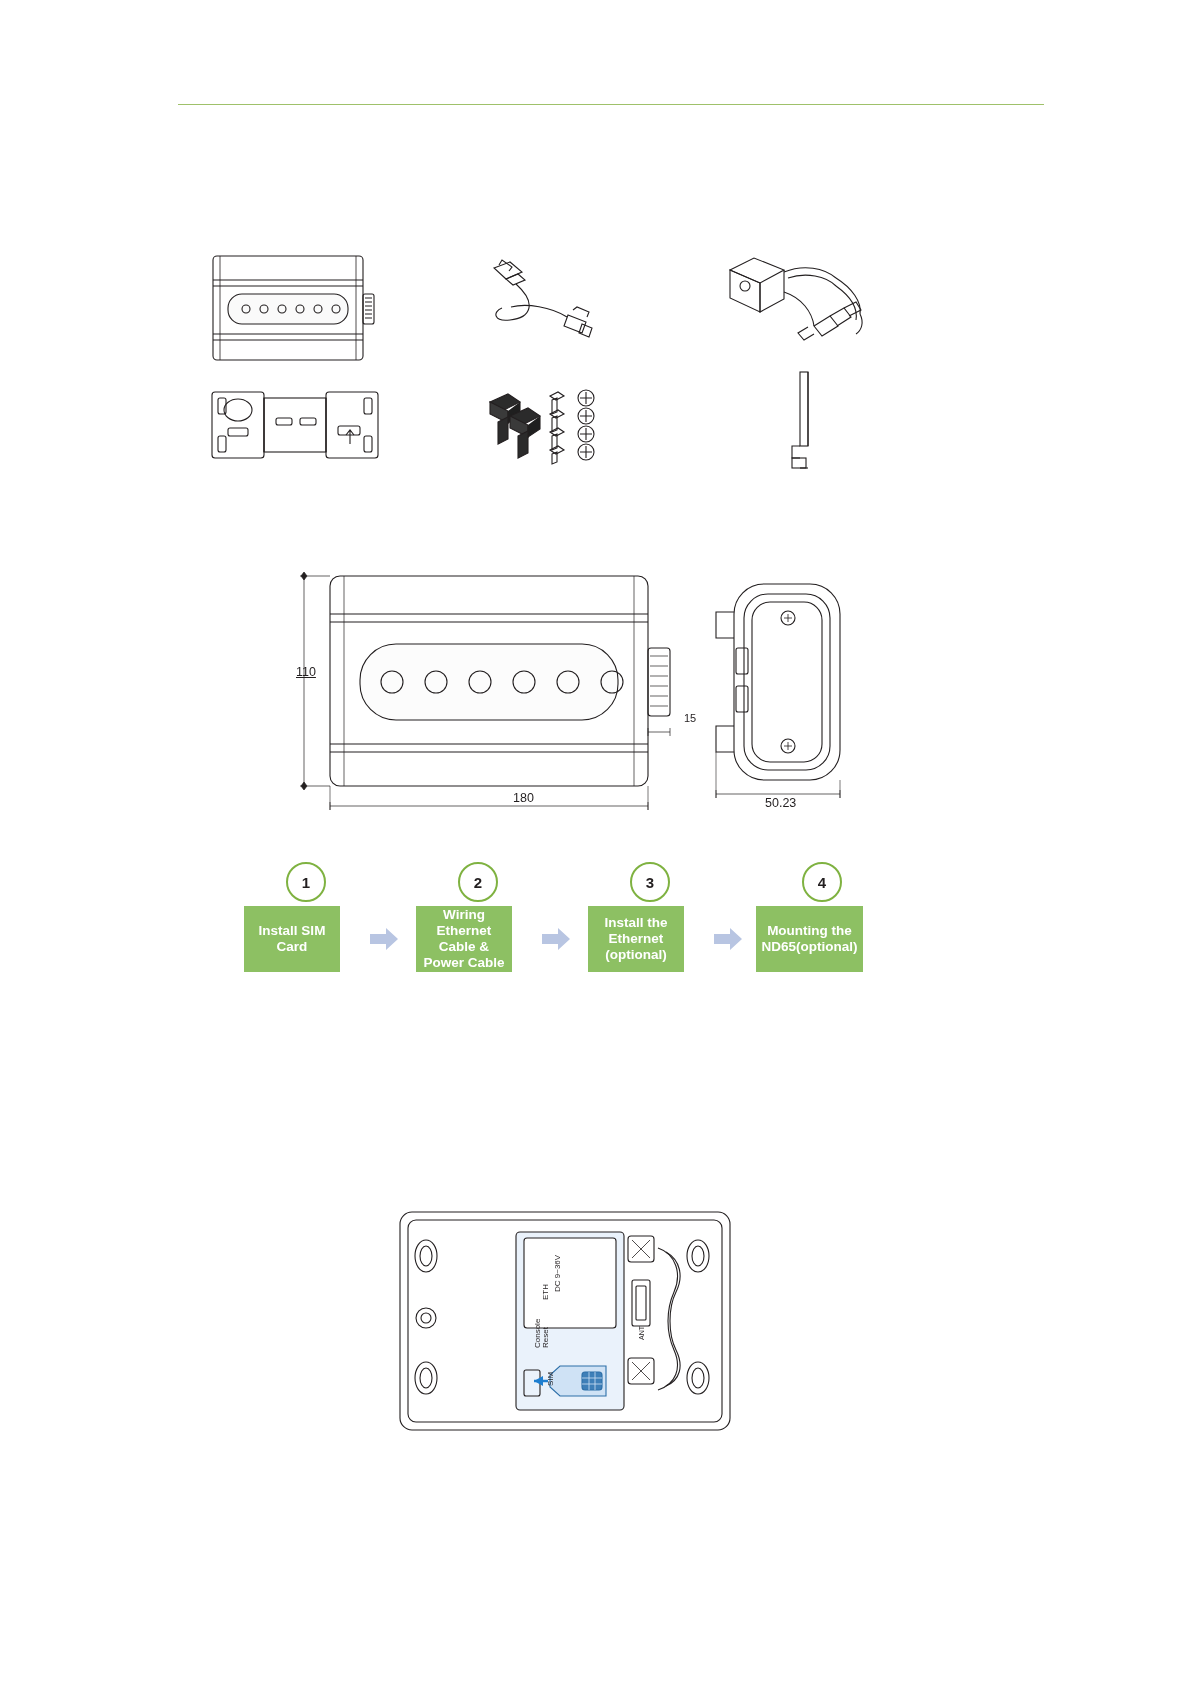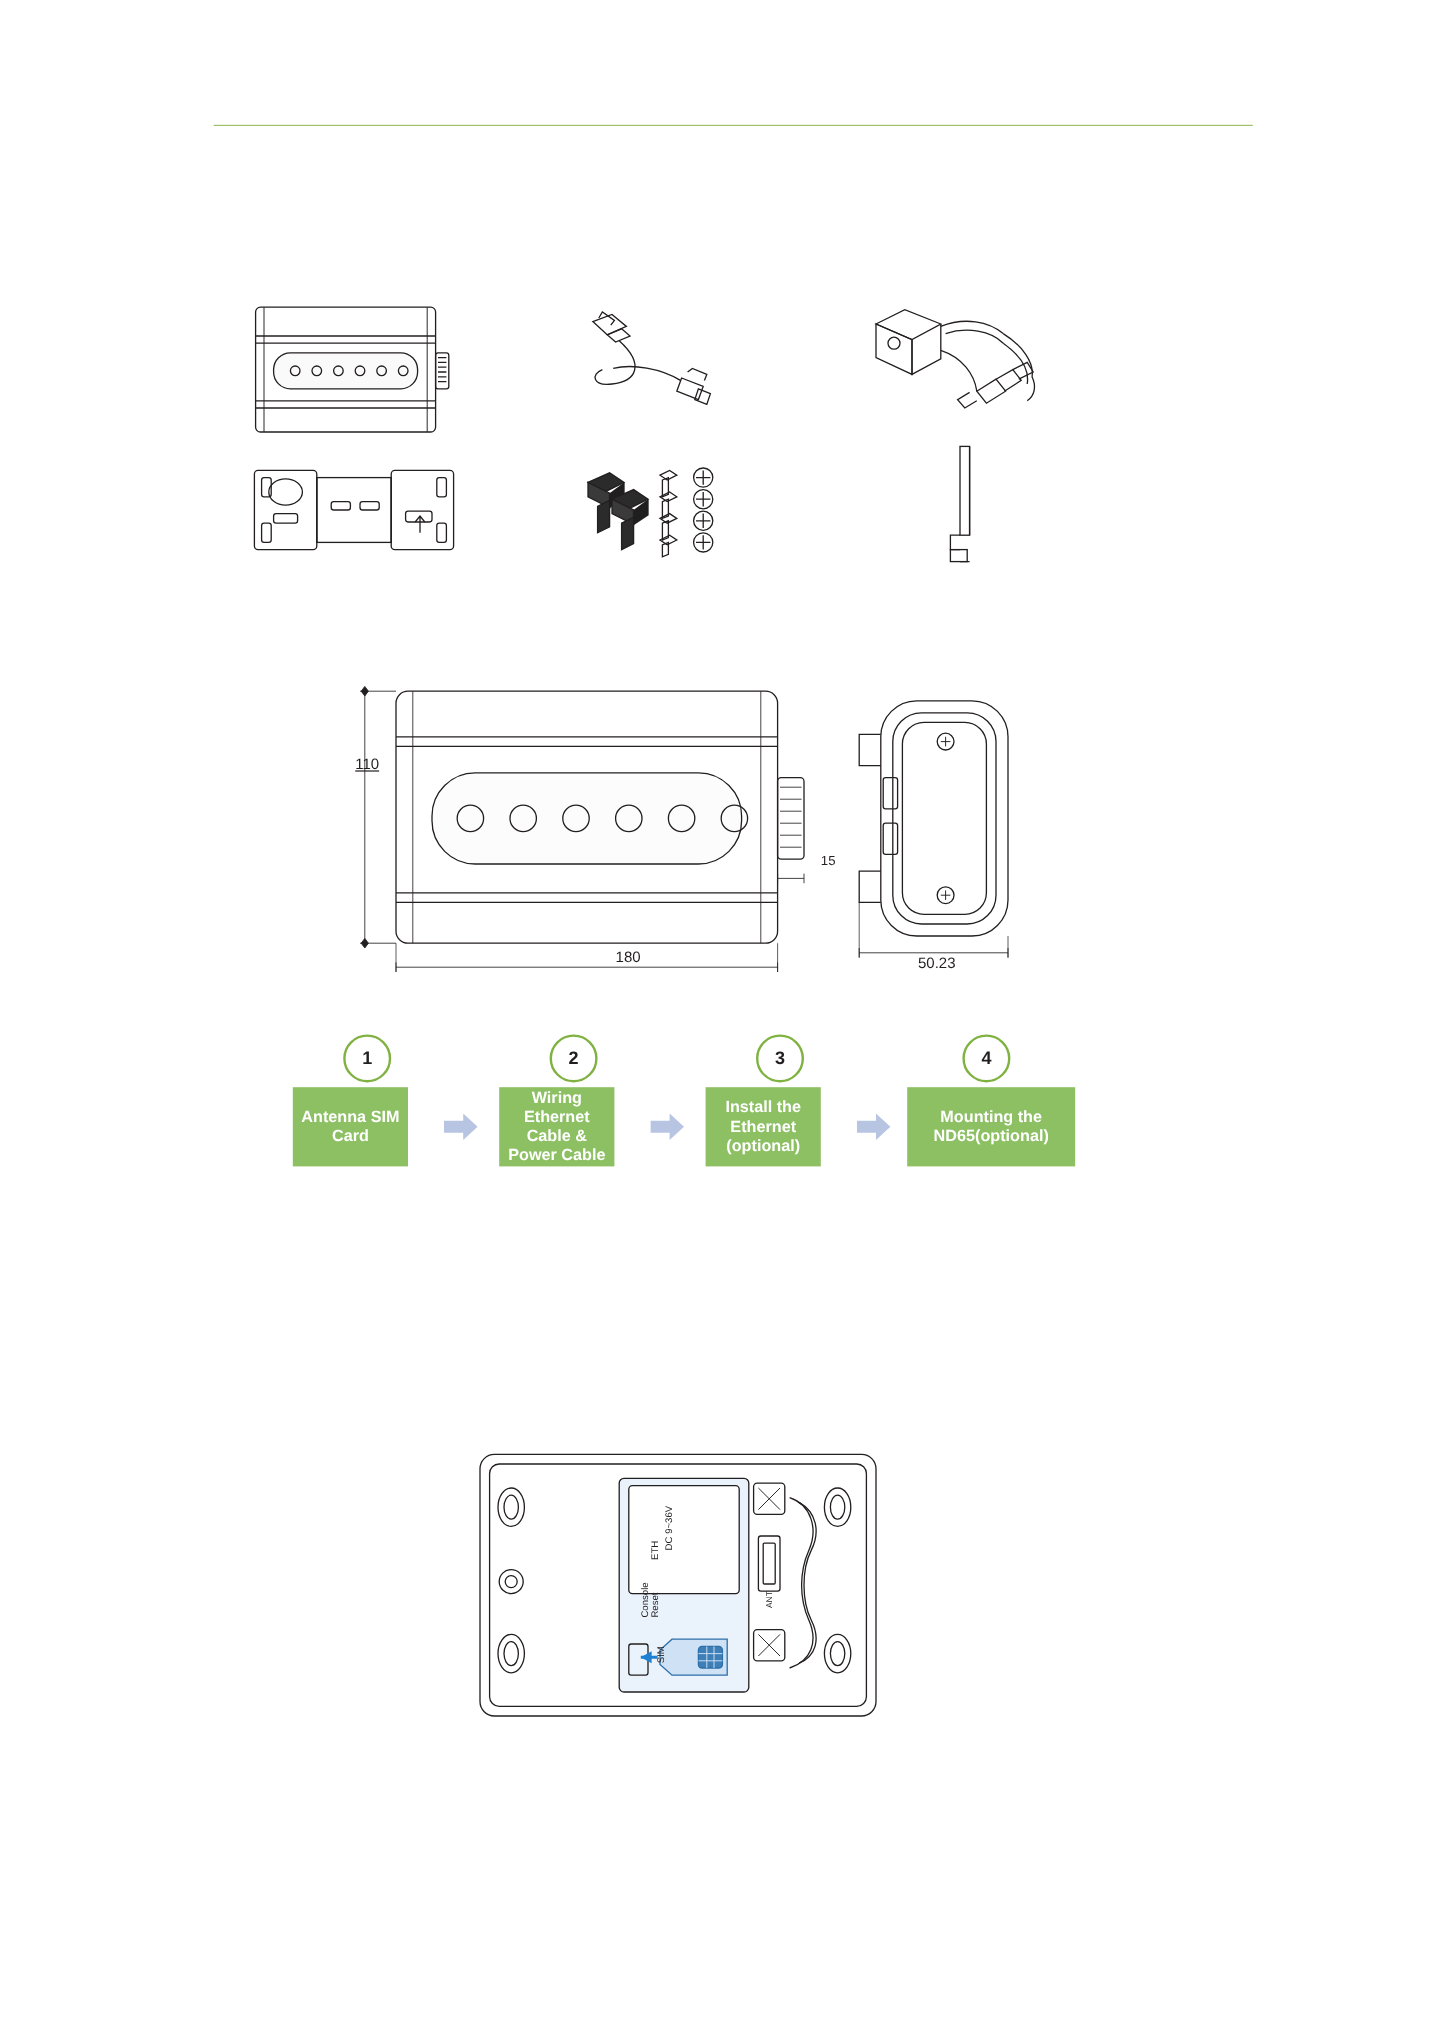--- a/index.html
+++ b/index.html
@@ -276,21 +276,21 @@
         <path d="M42 250 H360"></path>
         <path d="M42 246 v8 M360 246 v8"></path>
         <path d="M42 230 V254" stroke-width="0.6"></path>
         <path d="M360 230 V254" stroke-width="0.6"></path>
 
         <path d="M360 176 H382"></path>
         <path d="M360 172 v8 M382 172 v8"></path>
       </g>
     </svg>
   </div>
-  <div class="dim-label" style="left:296px; top:630px;text-decoration:underline;">110</div>
+  <div class="dim-label" style="left:296px; top:665px;text-decoration:underline;">110</div>
   <div class="dim-label" style="left:477px; top:791px;margin-left:36px;">180</div>
   <div class="dim-label" style="left:684px; top:712px; font-size:11px;text-align:center;">15</div>
 
   <div class="art" style="left:706px; top:570px;">
     <svg width="160" height="240" viewBox="0 0 160 240">
       <g fill="none" stroke="#231f20" stroke-width="1.1">
         <rect x="28" y="14" width="106" height="196" rx="30"></rect>
         <rect x="38" y="24" width="86" height="176" rx="24"></rect>
         <rect x="46" y="32" width="70" height="160" rx="18"></rect>
         <circle cx="82" cy="48" r="7"></circle>
@@ -309,42 +309,42 @@
         <path d="M10 182 V228" stroke-width="0.6"></path>
         <path d="M134 210 V228" stroke-width="0.6"></path>
       </g>
     </svg>
   </div>
   <div class="dim-label" style="left:765px; top:796px;">50.23</div>
 
   <div class="flow">
 
     <div class="flow-badge" style="left:46px;">1</div>
-    <div class="flow-step" style="left:4px;">Antenna SIM Card</div>
+    <div class="flow-step" style="left:4px;">Install SIM Card</div>
 
     <svg class="flow-arrow" style="left:130px;" viewBox="0 0 28 22">
       <path d="M0 6 h16 V0 l12 11 l-12 11 V16 H0 z" fill="#b8c5e2"></path>
     </svg>
 
     <div class="flow-badge" style="left:218px;">2</div>
     <div class="flow-step" style="left:176px;">Wiring Ethernet Cable &amp; Power Cable</div>
 
     <svg class="flow-arrow" style="left:302px;" viewBox="0 0 28 22">
       <path d="M0 6 h16 V0 l12 11 l-12 11 V16 H0 z" fill="#b8c5e2"></path>
     </svg>
 
     <div class="flow-badge" style="left:390px;">3</div>
     <div class="flow-step" style="left:348px;">Install the Ethernet (optional)</div>
 
     <svg class="flow-arrow" style="left:474px;" viewBox="0 0 28 22">
       <path d="M0 6 h16 V0 l12 11 l-12 11 V16 H0 z" fill="#b8c5e2"></path>
     </svg>
 
     <div class="flow-badge" style="left:562px;">4</div>
-    <div class="flow-step" style="left:516px; width:140px;">Mounting the ND65(optional)</div>
+    <div class="flow-step" style="left:516px; width:107px;">Mounting the ND65(optional)</div>
   </div>
 
   <div class="art" style="left:396px; top:1208px;">
     <svg width="340" height="230" viewBox="0 0 340 230">
       <g fill="none" stroke="#231f20" stroke-width="1.1">
 
         <rect x="4" y="4" width="330" height="218" rx="12"></rect>
         <rect x="12" y="12" width="314" height="202" rx="8"></rect>
 
         <ellipse cx="30" cy="48" rx="11" ry="16"></ellipse>

